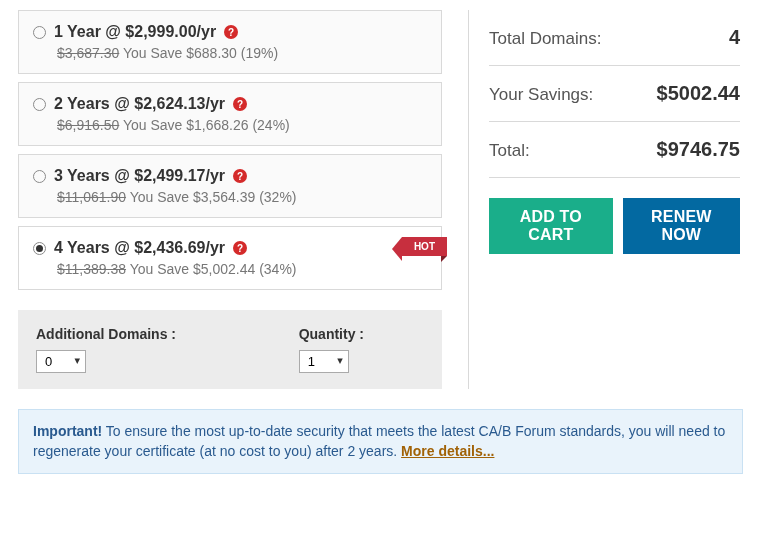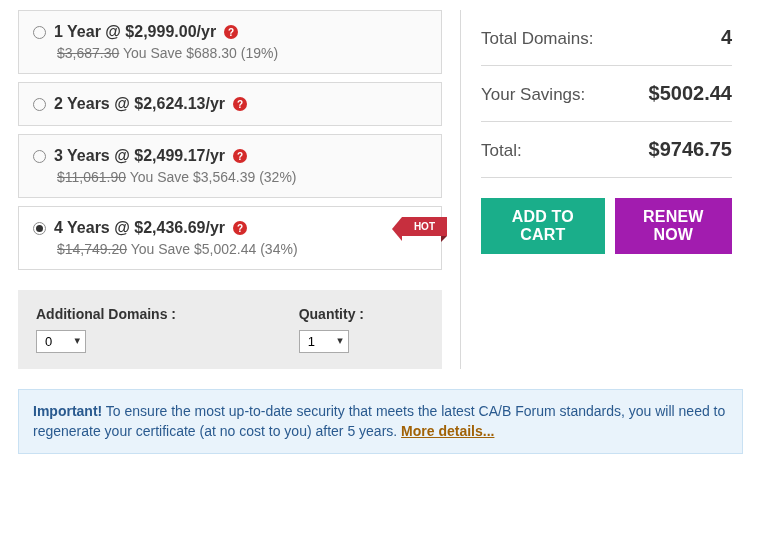--- a/index.html
+++ b/index.html
@@ -2,21 +2,21 @@
 <html><head>
 <meta charset="utf-8">
 <style>
   * { box-sizing: border-box; margin: 0; padding: 0; }
   body {
     font-family: Arial, Helvetica, sans-serif;
     background: #fff;
     width: 761px;
     padding: 10px;
   }
-  .container { display: flex; gap: 0; }
+  .container { display: flex; gap: 8px; }
   .left { width: 440px; padding: 0 8px; }
   .right { width: 280px; padding: 0 8px 0 20px; border-left: 1px solid #d9d9d9; margin-left: 10px; }
   .plan {
     border: 1px solid #d9d9d9;
     margin-bottom: 8px;
     padding: 12px 14px 12px 14px;
     position: relative;
     cursor: pointer;
     background: #fafafa;
   }
@@ -77,21 +77,21 @@
     color: #555; font-size: 17px;
   }
   .summary-row:last-of-type { border-bottom: 1px solid #d9d9d9; }
   .summary-value { font-weight: bold; color: #333; font-size: 20px; }
   .buttons { margin-top: 20px; display: flex; gap: 10px; }
   .btn {
     padding: 10px 14px; font-weight: bold; font-size: 16px; color: #fff;
     border: none; cursor: pointer; letter-spacing: 0.2px;
   }
   .btn-add { background: #1aae8a; }
-  .btn-renew { background: #a21caf; text-align: center; }
+  .btn-renew { background: #0369a1; text-align: center; }
   .notice {
     margin: 20px 8px 0 8px; background: #e9f3fb; border: 1px solid #c9e1f3;
     padding: 12px 14px; color: #2a5a8f; font-size: 14px; line-height: 1.4;
   }
   .notice b { color: #2a5a8f; }
   .notice a { color: #a16207; font-weight: bold; text-decoration: underline; cursor: pointer; }
 </style>
 </head>
 <body>
 
@@ -109,20 +109,24 @@
         <span>You Save $688.30 (19%)</span>
       </div>
     </div>
 
     <div class="plan">
       <div class="plan-row1">
         <span class="radio"></span>
         <span class="plan-title">2 Years @ $2,624.13/yr</span>
         <span class="help-icon">?</span>
       </div>
+      <div class="plan-row2">
+        <span class="strike">$6,916.50</span>
+        <span>You Save $1,668.26 (24%)</span>
+      </div>
     </div>
 
     <div class="plan">
       <div class="plan-row1">
         <span class="radio"></span>
         <span class="plan-title">3 Years @ $2,499.17/yr</span>
         <span class="help-icon">?</span>
       </div>
       <div class="plan-row2">
         <span class="strike">$11,061.90</span>
@@ -131,21 +135,21 @@
     </div>
 
     <div class="plan selected">
       <div class="hot-badge">HOT</div>
       <div class="plan-row1">
         <span class="radio selected"></span>
         <span class="plan-title">4 Years @ $2,436.69/yr</span>
         <span class="help-icon">?</span>
       </div>
       <div class="plan-row2">
-        <span class="strike">$14,749.20</span>
+        <span class="strike">$11,389.38</span>
         <span>You Save $5,002.44 (34%)</span>
       </div>
     </div>
 
     <div class="controls">
       <div class="control-group">
         <span class="control-label">Additional Domains :</span>
         <span class="select"><span>0</span></span>
       </div>
       <div class="control-group" style="margin-right:60px;">
@@ -170,14 +174,14 @@
       <span class="summary-value">$9746.75</span>
     </div>
     <div class="buttons">
       <button class="btn btn-add">ADD TO CART</button>
       <button class="btn btn-renew">RENEW NOW</button>
     </div>
   </div>
 </div>
 
 <div class="notice">
-  <b>Important!</b><span> To ensure the most up-to-date security that meets the latest CA/B Forum standards, you will need to regenerate your certificate (at no cost to you) after 5 years. </span><a>More details...</a>
+  <b>Important!</b><span> To ensure the most up-to-date security that meets the latest CA/B Forum standards, you will need to regenerate your certificate (at no cost to you) after 2 years. </span><a>More details...</a>
 </div>
 
 </body></html>

